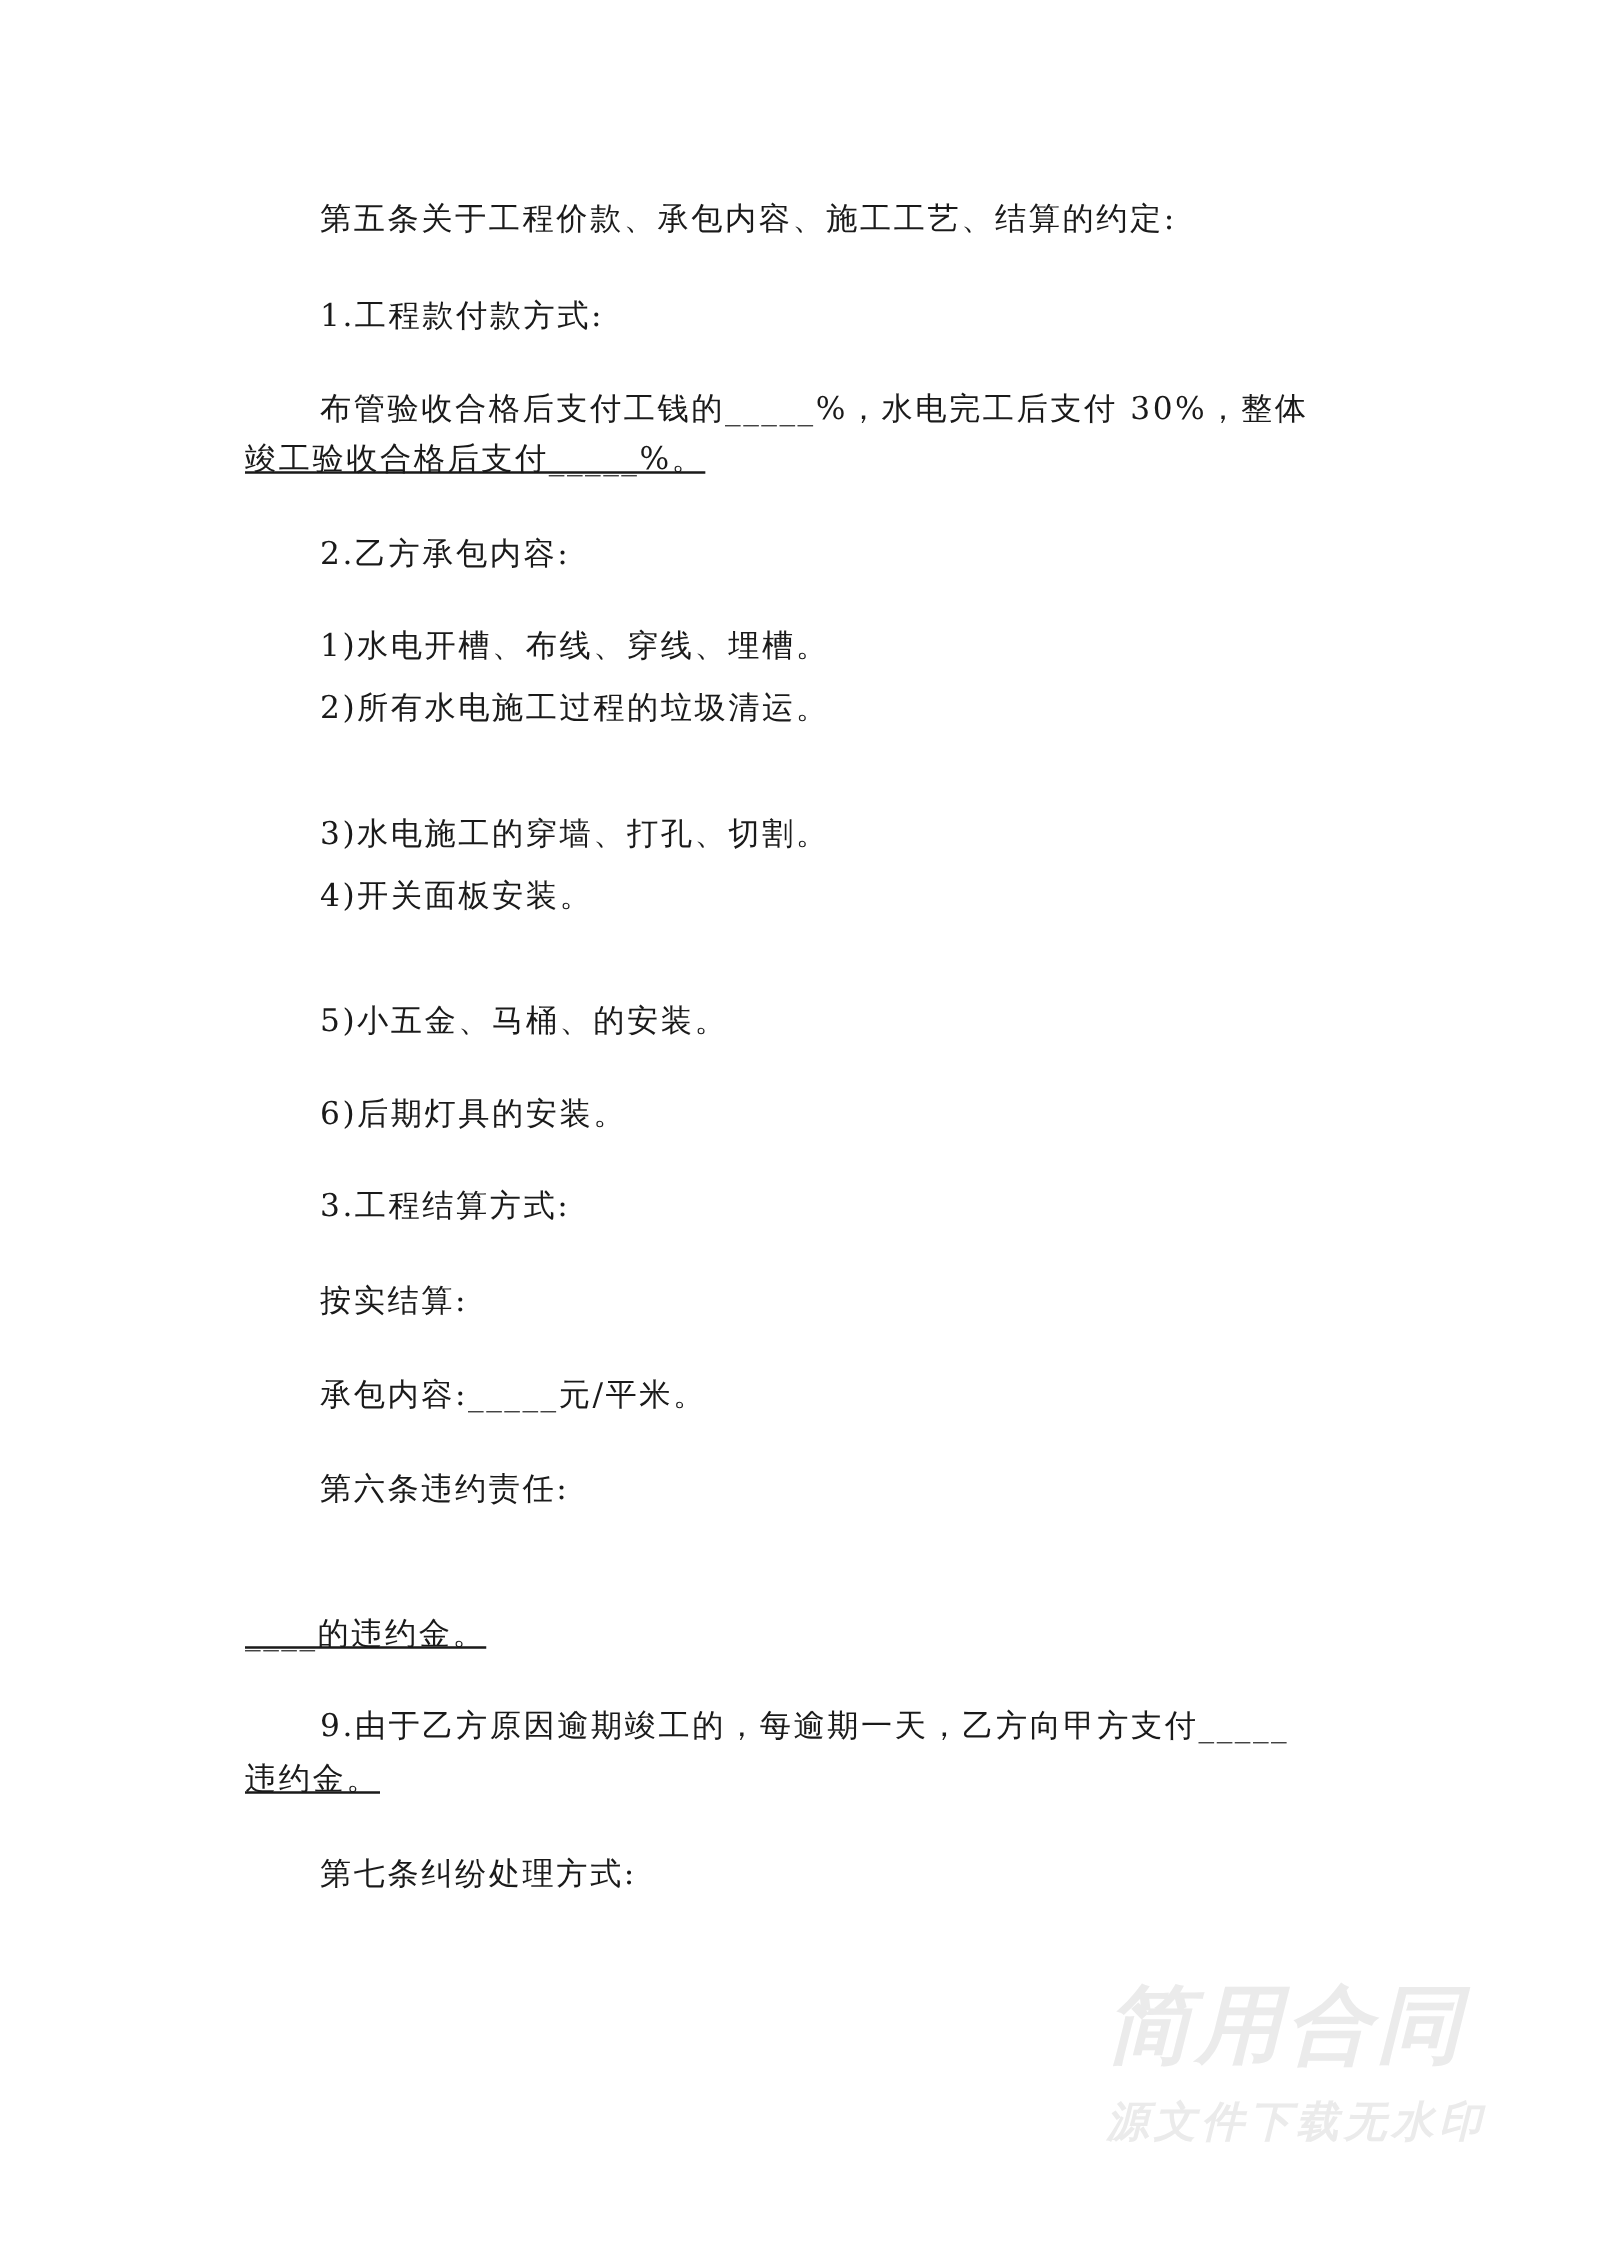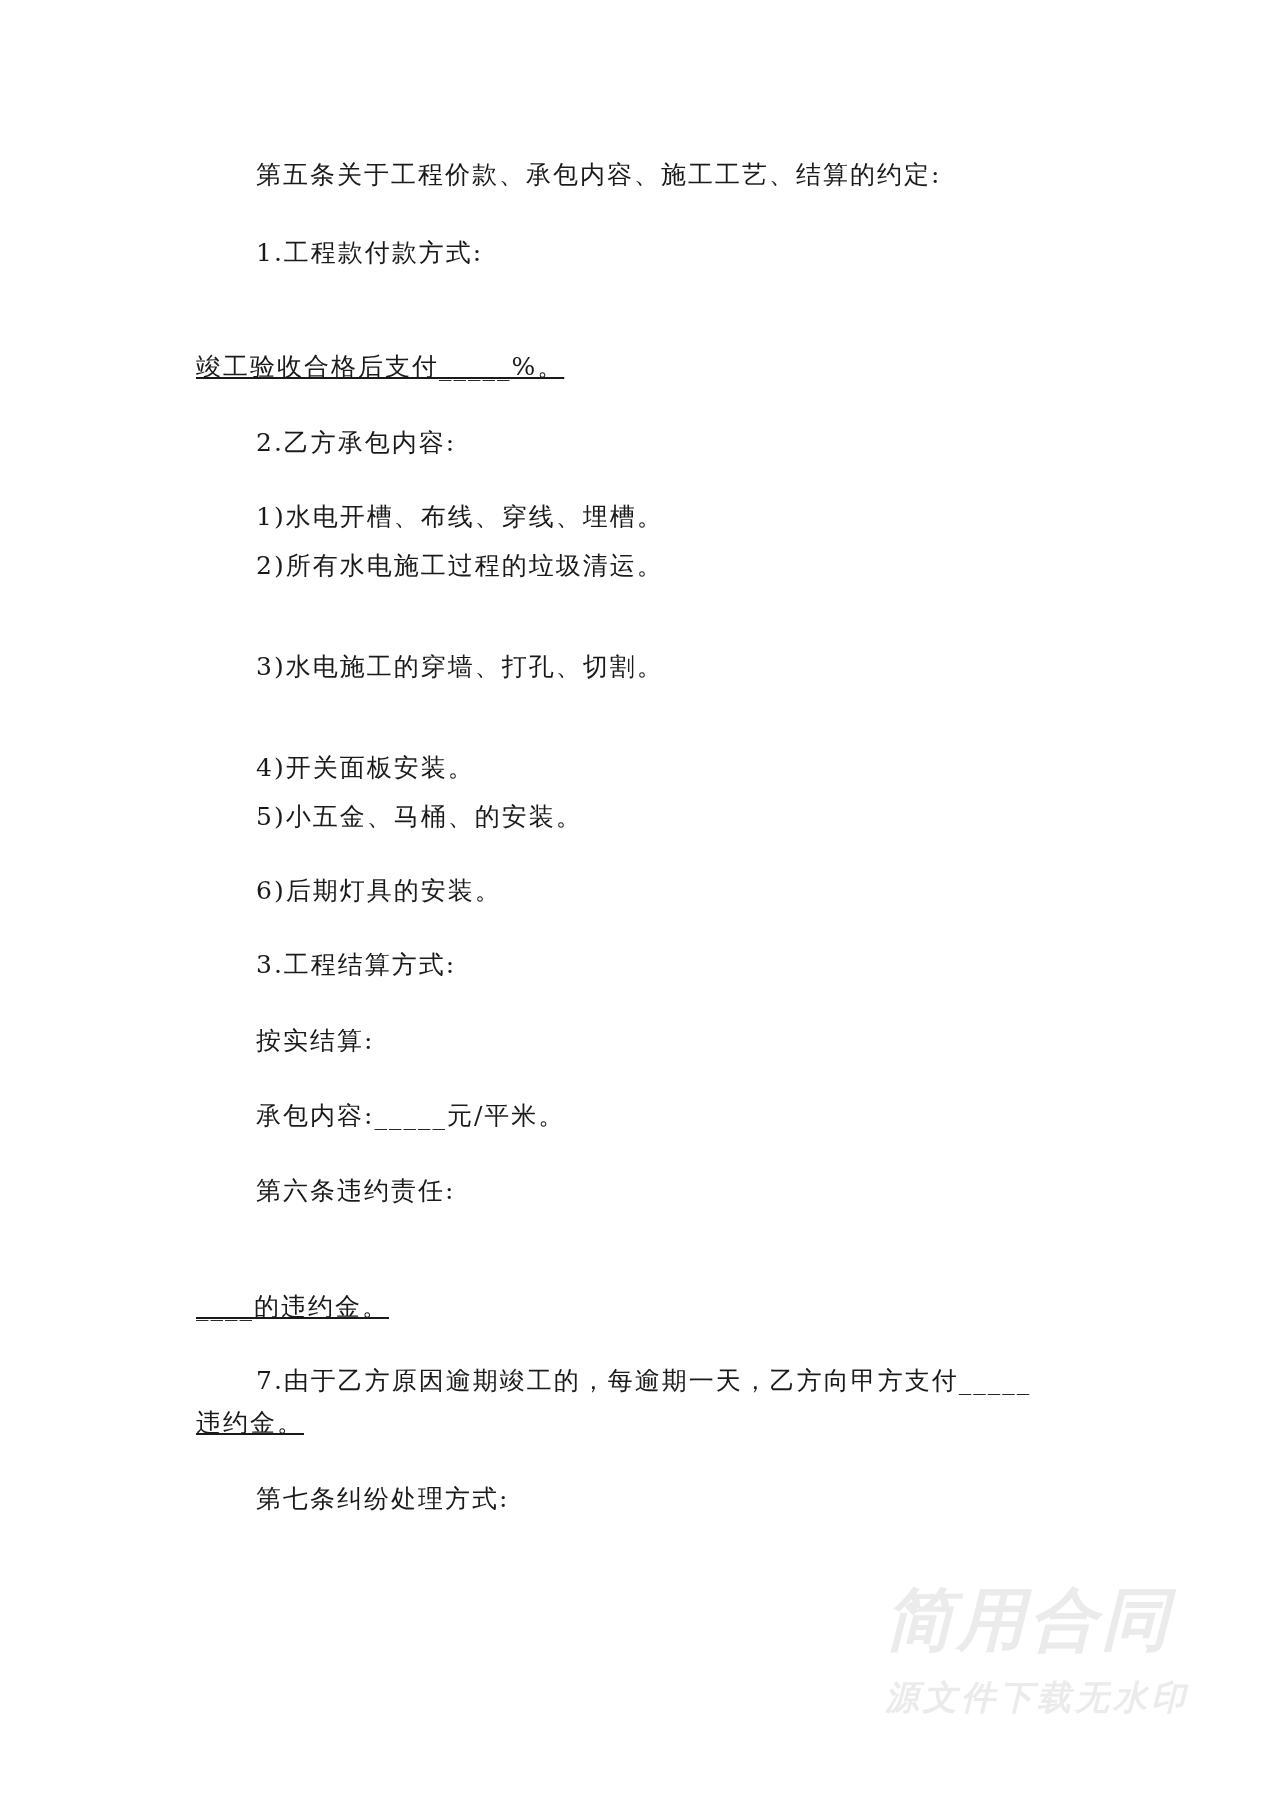--- a/index.html
+++ b/index.html
@@ -13,32 +13,33 @@
       color:#ebebeb; letter-spacing:4px; font-family:"DejaVu Sans", sans-serif; }
     .wm2 { position:absolute; left:885px; top:1675px; font-size:34px; font-weight:bold; font-style:italic;
       color:#ebebeb; letter-spacing:4px; font-family:"DejaVu Sans", sans-serif; }
   </style>
 </head>
 <body>
 
 <div class="page">
   <div class="line indent" style="top:160px">第五条关于工程价款、承包内容、施工工艺、结算的约定:</div>
   <div class="line indent" style="top:238px">1.工程款付款方式:</div>
+  <div class="line indent" style="top:312px">布管验收合格后支付工钱的_____%，水电完工后支付 30%，整体</div>
   <div class="line flush" style="top:352px">竣工验收合格后支付_____%。</div>
   <div class="line indent" style="top:428px">2.乙方承包内容:</div>
   <div class="line indent" style="top:502px">1)水电开槽、布线、穿线、埋槽。</div>
   <div class="line indent" style="top:551px">2)所有水电施工过程的垃圾清运。</div>
   <div class="line indent" style="top:652px">3)水电施工的穿墙、打孔、切割。</div>
-  <div class="line indent" style="top:753px">4)开关面板安装。</div>
+  <div class="line indent" style="top:702px">4)开关面板安装。</div>
   <div class="line indent" style="top:802px">5)小五金、马桶、的安装。</div>
   <div class="line indent" style="top:876px">6)后期灯具的安装。</div>
   <div class="line indent" style="top:950px">3.工程结算方式:</div>
   <div class="line indent" style="top:1026px">按实结算:</div>
   <div class="line indent" style="top:1101px">承包内容:_____元/平米。</div>
   <div class="line indent" style="top:1176px">第六条违约责任:</div>
   <div class="line flush" style="top:1292px">____的违约金。</div>
-  <div class="line indent" style="top:1366px">7.由于乙方原因逾期竣工的，每逾期一天，乙方向甲方支付_____</div>
+  <div class="line indent" style="top:1366px">9.由于乙方原因逾期竣工的，每逾期一天，乙方向甲方支付_____</div>
   <div class="line flush" style="top:1408px">违约金。</div>
   <div class="line indent" style="top:1484px">第七条纠纷处理方式:</div>
 
   <div class="wm1">简用合同</div>
   <div class="wm2">源文件下载无水印</div>
 </div>
 
 </body></html>

